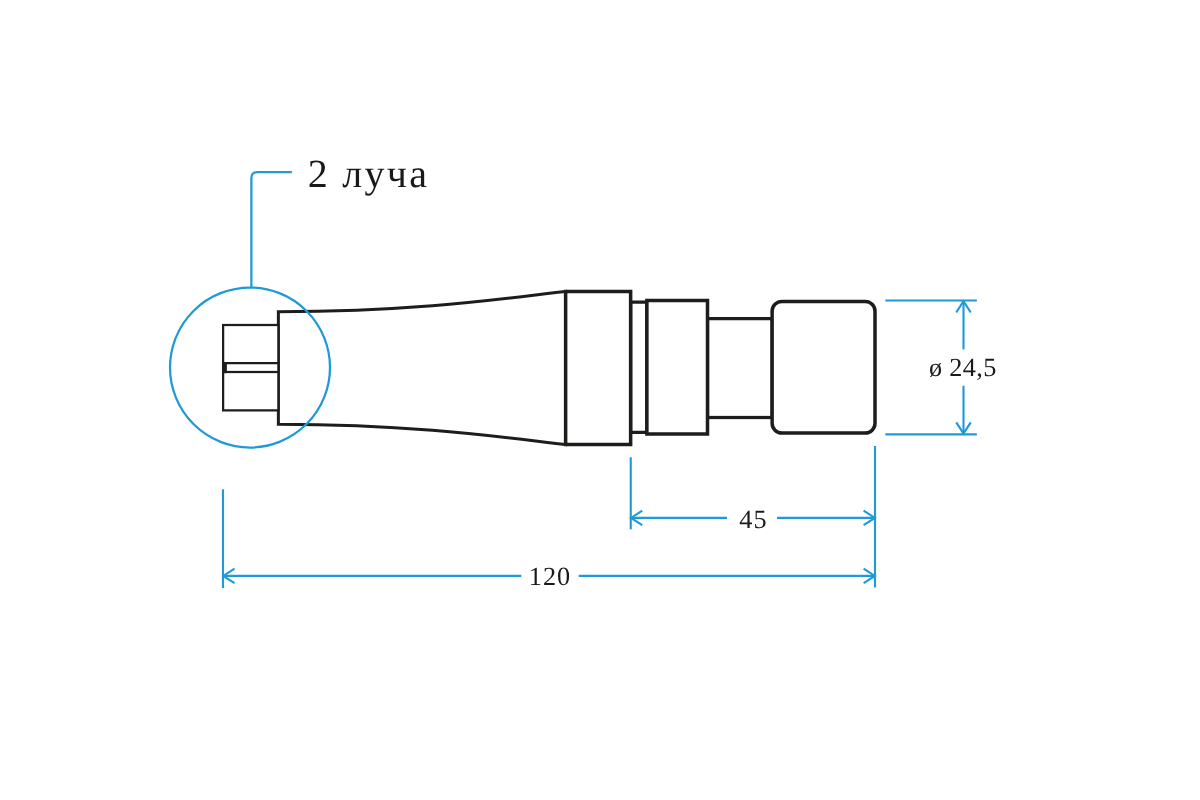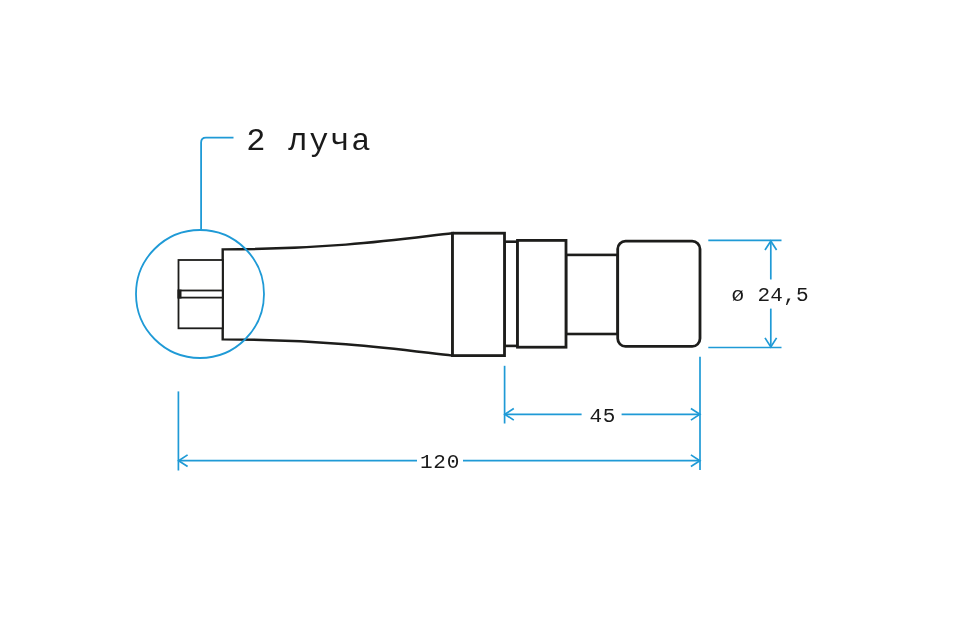--- a/index.html
+++ b/index.html
@@ -1,17 +1,17 @@
 <!DOCTYPE html>
 <html><head>
 <meta charset="utf-8">
 <style>
   html,body{margin:0;padding:0;background:#ffffff;}
   .stage{position:relative;width:960px;height:640px;background:#ffffff;overflow:hidden;
-         font-family:Liberation Mono, monospace;}
+         font-family:Liberation Serif, serif;}
 </style>
 </head>
 <body>
 <div class="stage">
 <svg width="960" height="640" viewBox="0 0 960 640">
 
   <rect x="0" y="0" width="960" height="640" fill="#ffffff"></rect>
 
   <path d="M 222.7 249.4 C 340 249.2 412 237.5 452.5 233.2 L 452.5 355.6 C 412 351.3 340 339.6 222.7 339.4 Z" fill="#ffffff" stroke="#1d1d1b" stroke-width="2.4"></path>
 

